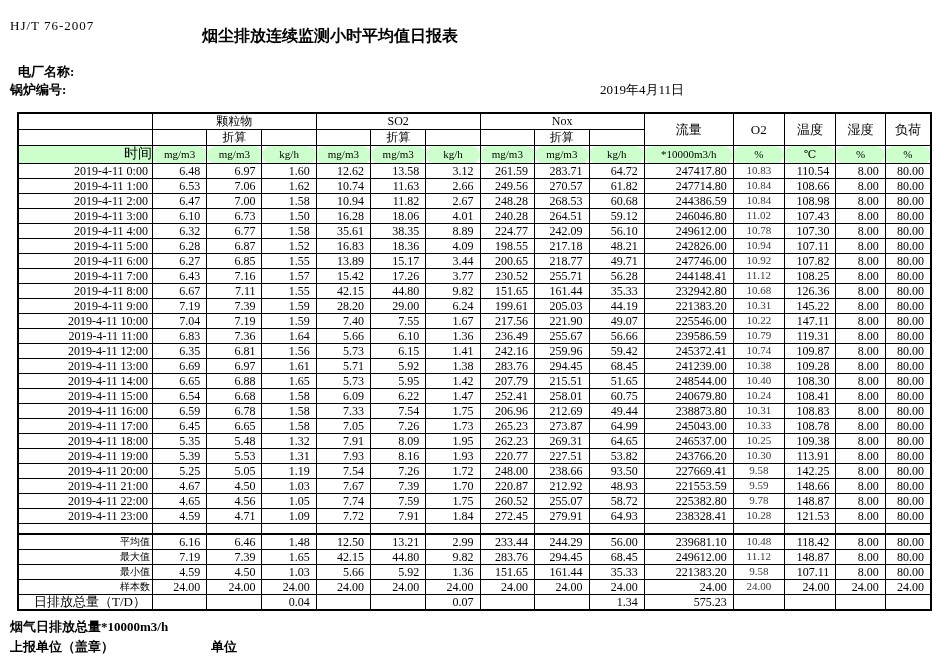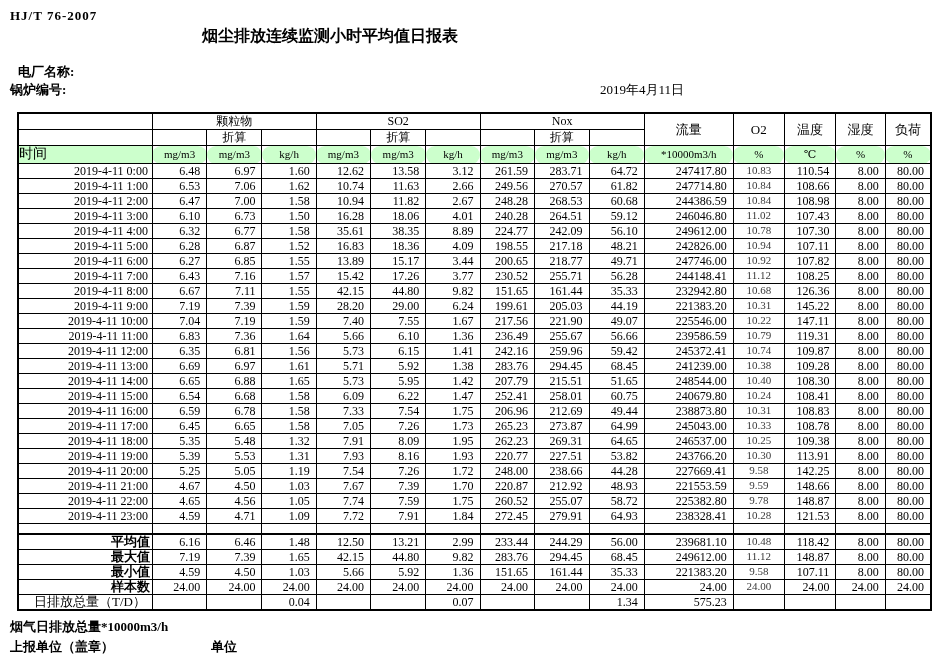--- a/index.html
+++ b/index.html
@@ -1,40 +1,40 @@
 <!DOCTYPE html>
 <html><head>
 <meta charset="utf-8">
 <style>
   html,body{margin:0;padding:0;background:#fff;}
   body{width:932px;height:659px;position:relative;overflow:hidden;
        font-family:"Liberation Serif","DejaVu Serif",serif;color:#000;}
   .abs{position:absolute;}
-  .std{left:10px;top:8px;font-size:13px;font-weight:bold;letter-spacing:1px;}
+  .std{left:10px;top:18px;font-size:13px;font-weight:normal;letter-spacing:1px;}
   .title{left:0;top:26px;width:660px;text-align:center;font-size:16px;font-weight:bold;}
   .plant{left:10px;top:63px;font-size:13px;font-weight:bold;margin-left:8px;}
   .boiler{left:10px;top:81px;font-size:13px;font-weight:bold;}
   .date{left:600px;top:81px;font-size:13px;}
 
   table{position:absolute;left:17px;top:112px;border-collapse:collapse;table-layout:fixed;
         border:2px solid #000;}
   td{border:1px solid #000;padding:0;font-size:12px;line-height:1.05;
      overflow:hidden;white-space:nowrap;}
   thead td{text-align:center;height:15px;}
   td.hgroup{font-size:12px;margin-top:28px;}
   td.hsingle{font-size:13px;}
   tr.green td{background:#ccffcc;}
-  td.timehead{font-size:14px;height:17px;text-align:left;}
+  td.timehead{font-size:14px;height:17px;text-align:right;}
   td.u{font-size:11px;height:17px;text-align:center;border-radius:9px;}
   tbody td{height:14px;text-align:right;padding-right:6px;}
   tbody td.t{padding-right:4px;}
   tbody td.o2{text-align:center;padding-right:0;color:#3a3a3a;font-size:11px;}
   tr.blankrow td{height:9px;}
   tr.sumfirst td{border-top:2px solid #000;}
-  td.sumlbl{font-size:13px;padding-right:2px;font-weight:bold;}
+  td.sumlbl{font-size:10px;padding-right:2px;}
   td.totlbl{font-size:13px;text-align:left;padding-left:15px;overflow:visible;}
   .foot1{left:10px;top:618px;font-size:13px;font-weight:bold;}
   .foot2{left:10px;top:638px;font-size:13px;font-weight:bold;}
   .foot3{left:211px;top:638px;font-size:13px;font-weight:bold;}
 </style>
 </head>
 <body>
 
 <div class="abs std">HJ/T  76-2007</div>
 <div class="abs title">烟尘排放连续监测小时平均值日报表</div>
@@ -446,21 +446,21 @@
       <tr>
         <td class="t">2019-4-11 20:00</td>
         <td>5.25</td>
         <td>5.05</td>
         <td>1.19</td>
         <td>7.54</td>
         <td>7.26</td>
         <td>1.72</td>
         <td>248.00</td>
         <td>238.66</td>
-        <td>44.28</td>
+        <td>93.50</td>
         <td>227669.41</td>
         <td class="o2">9.58</td>
         <td>142.25</td>
         <td>8.00</td>
         <td>80.00</td>
       </tr>
       <tr>
         <td class="t">2019-4-11 21:00</td>
         <td>4.67</td>
         <td>4.50</td>

